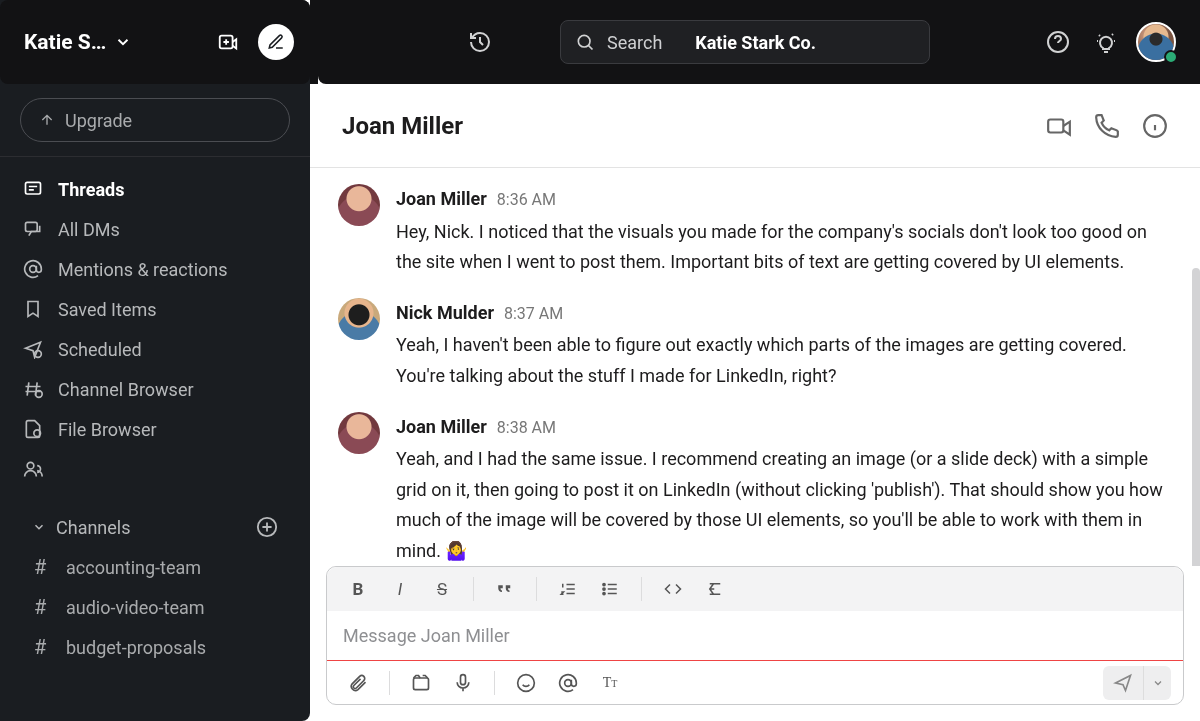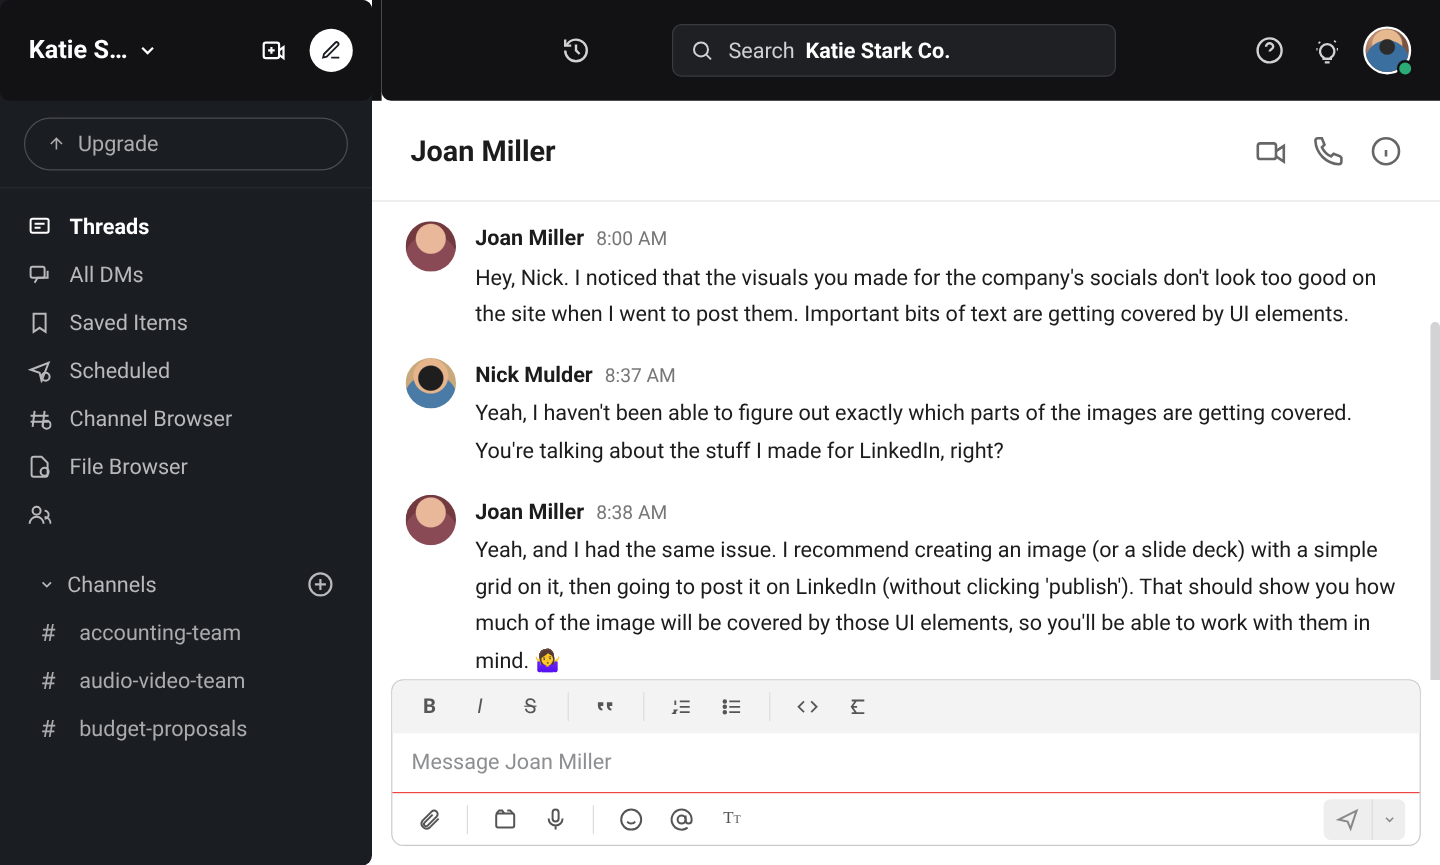--- a/index.html
+++ b/index.html
@@ -115,21 +115,21 @@
     margin-left: 50px;
     height: 44px;
     background: #1f2023;
     border: 1px solid #3a3b3f;
     border-radius: 8px;
     display: flex; align-items: center;
     padding: 0 14px; gap: 12px;
     color: #cfd0d2; font-size: 18px;
   }
   .search-text { color:#cfd0d2; }
-  .search-text b { font-weight:700; color:#fff; }
+  .search-text b { font-weight:700; color:#fff;margin-left:24px; }
   .top-spacer { flex:1; }
   .avatar {
     width: 40px; height:40px; border-radius:50%;
     background: radial-gradient(circle at 30% 30%, #d9a488, #7a5441 60%);
     position: relative; overflow:hidden;
     border: 2px solid #fff;
   }
   .avatar .face {
     position:absolute; inset:0;
     background:
@@ -255,20 +255,29 @@
             <svg width="20" height="20" viewBox="0 0 24 24" fill="none" stroke="#b7b9bb" stroke-width="2">
               <rect x="3" y="4" width="14" height="11" rx="2"></rect>
               <path d="M7 20l3-5h10V8"></path>
             </svg>
           </span>
         <span>All DMs</span>
       </div>
       <div class="nav-item">
         <span class="nav-ico">
             <svg width="20" height="20" viewBox="0 0 24 24" fill="none" stroke="#b7b9bb" stroke-width="2">
+              <circle cx="12" cy="12" r="4"></circle>
+              <path d="M16 8v5a3 3 0 006 0v-1a10 10 0 10-4 8"></path>
+            </svg>
+          </span>
+        <span>Mentions &amp; reactions</span>
+      </div>
+      <div class="nav-item">
+        <span class="nav-ico">
+            <svg width="20" height="20" viewBox="0 0 24 24" fill="none" stroke="#b7b9bb" stroke-width="2">
               <path d="M6 3h12v18l-6-4-6 4V3z"></path>
             </svg>
           </span>
         <span>Saved Items</span>
       </div>
       <div class="nav-item">
         <span class="nav-ico">
             <svg width="20" height="20" viewBox="0 0 24 24" fill="none" stroke="#b7b9bb" stroke-width="2">
               <path d="M3 11l18-7-7 18-2-8-9-3z"></path>
               <circle cx="18" cy="18" r="4"></circle>
@@ -399,21 +408,21 @@
     </div>
 
     <div class="messages">
       <div class="scroll-indicator"></div>
 
       <div class="msg">
         <div class="av av-joan"></div>
         <div class="msg-body">
           <div class="msg-head">
             <span class="author">Joan Miller</span>
-            <span class="time">8:00 AM</span>
+            <span class="time">8:36 AM</span>
           </div>
           <div>Hey, Nick. I noticed that the visuals you made for the company's socials don't look too good on the site when I went to post them. Important bits of text are getting covered by UI elements.</div>
         </div>
       </div>
 
       <div class="msg">
         <div class="av av-nick"></div>
         <div class="msg-body">
           <div class="msg-head">
             <span class="author">Nick Mulder</span>

